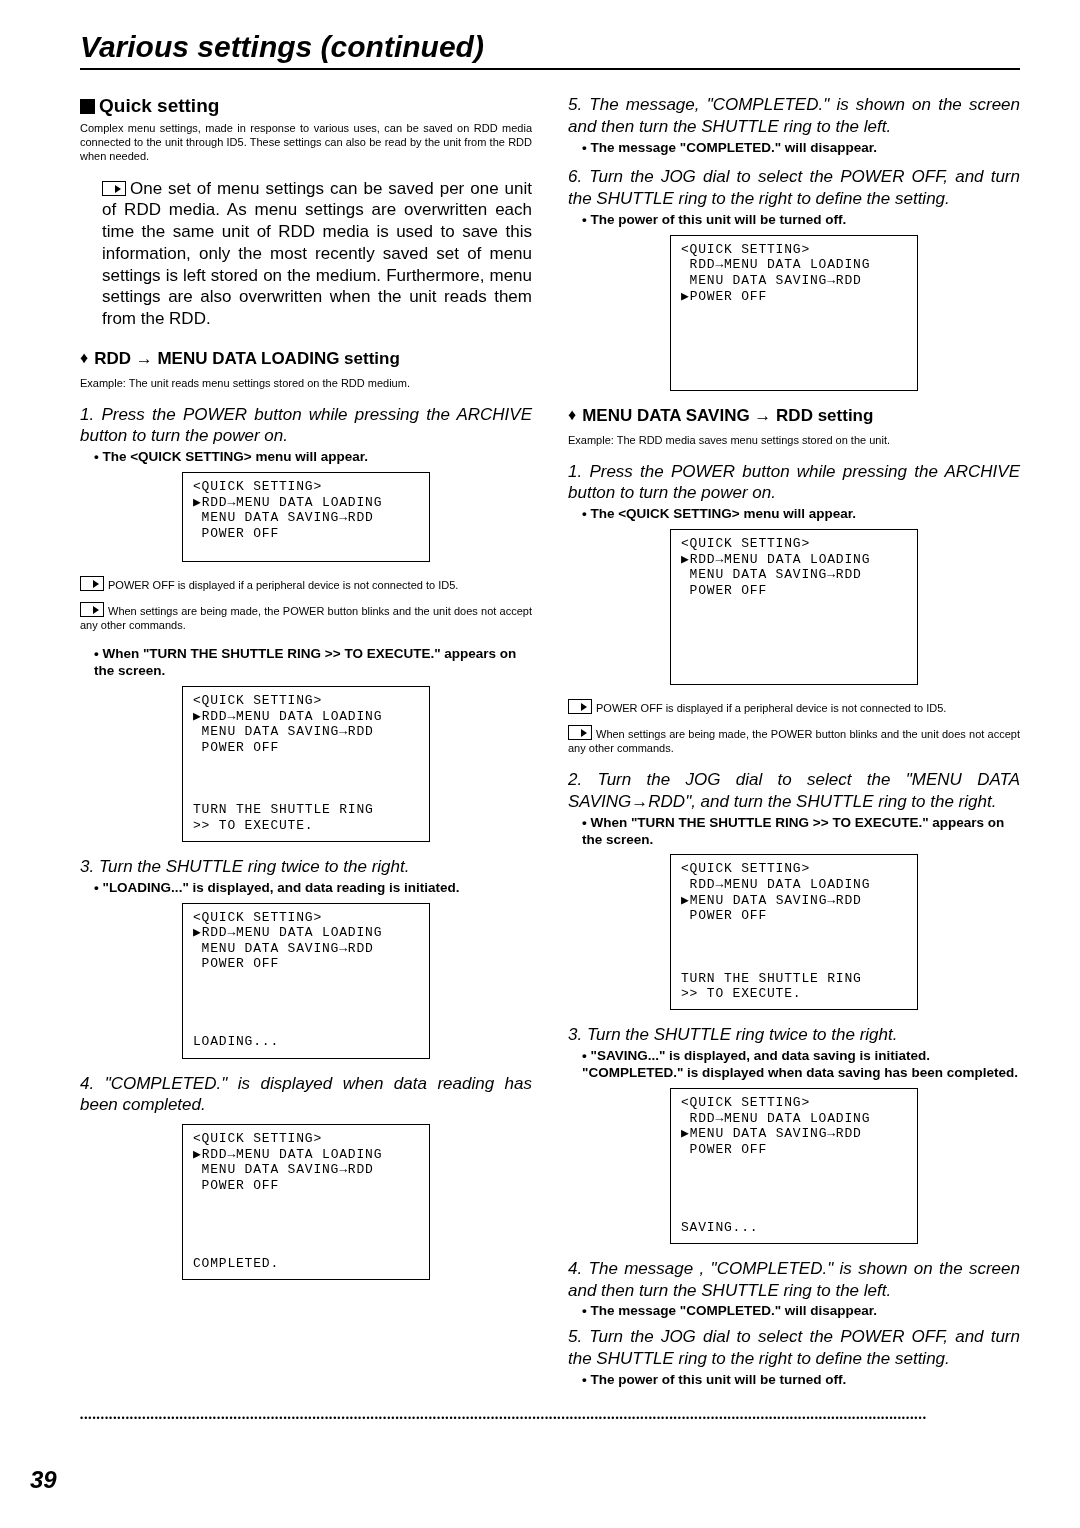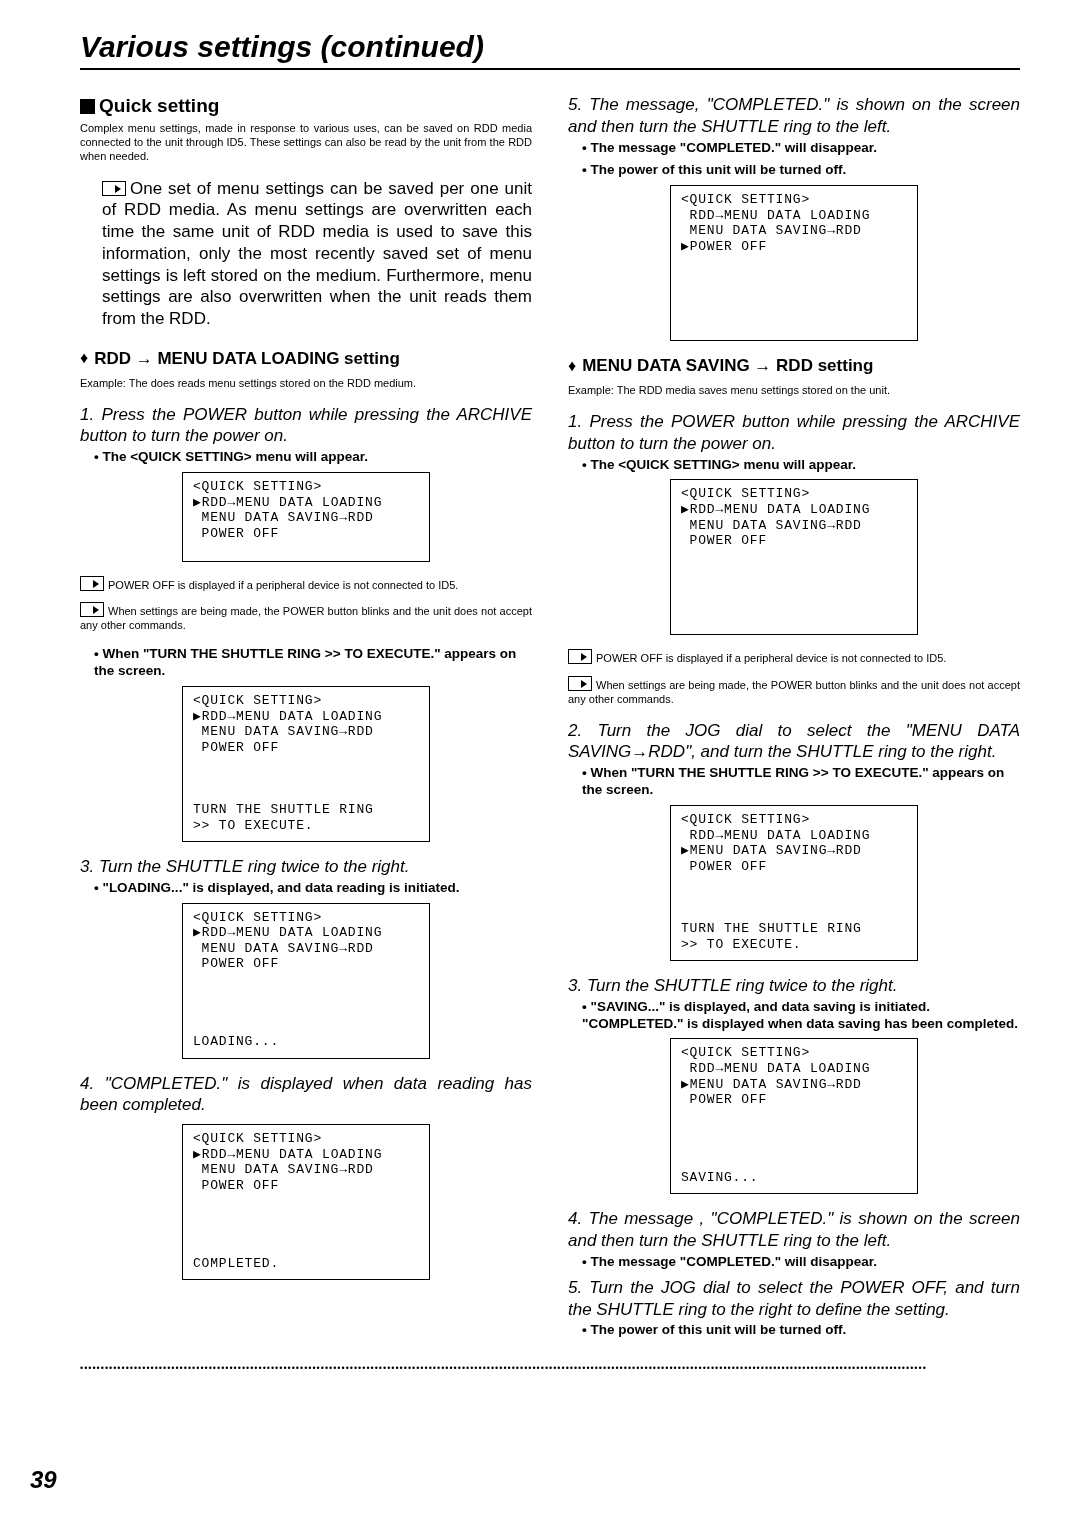--- a/index.html
+++ b/index.html
@@ -114,21 +114,21 @@
     <div class="body">Complex menu settings, made in response to various uses, can be saved on RDD media connected to the unit through ID5. These settings can also be read by the unit from the RDD when needed.</div>
 
     <div class="note-box">
       <span class="note-icon"></span><span>One set of menu settings can be saved per one unit of RDD media. As menu settings are overwritten each time the same unit of RDD media is used to save this information, only the most recently saved set of menu settings is left stored on the medium. Furthermore, menu settings are also overwritten when the unit reads them from the RDD.</span>
     </div>
 
     <div class="sub-head">
       <span class="diamond">♦</span>
       <span>RDD → MENU DATA LOADING setting</span>
     </div>
-    <div class="body">Example: The does reads menu settings stored on the RDD medium.</div>
+    <div class="body">Example: The unit reads menu settings stored on the RDD medium.</div>
 
     <div class="step-italic">1. Press the POWER button while pressing the ARCHIVE button to turn the  power on.</div>
     <div class="bullet-small">• The &lt;QUICK SETTING&gt; menu will appear.</div>
     <div class="screen short">&lt;QUICK SETTING&gt;
 ▶RDD→MENU DATA LOADING
  MENU DATA SAVING→RDD
  POWER OFF</div>
 
     <div class="body" style="margin-bottom:10px">
       <span class="note-icon"></span><span>POWER OFF is displayed if a peripheral device is not connected to ID5.</span>
@@ -169,20 +169,21 @@
 
 
 
 COMPLETED.</div>
   </div>
 
   <div class="col">
     <div class="step-italic">5. The message, "COMPLETED." is  shown on the screen and then turn the SHUTTLE ring to the left.</div>
     <div class="bullet-small">• The message "COMPLETED." will disappear.</div>
 
+    <div class="step-italic" style="margin-top:10px">6. Turn the JOG dial to select the POWER OFF, and turn the SHUTTLE ring to the right to define the setting.</div>
     <div class="bullet-small">• The power of this unit will be turned off.</div>
     <div class="screen tall">&lt;QUICK SETTING&gt;
  RDD→MENU DATA LOADING
  MENU DATA SAVING→RDD
 ▶POWER OFF</div>
 
     <div class="sub-head" style="margin-top:4px">
       <span class="diamond">♦</span>
       <span>MENU DATA SAVING → RDD setting</span>
     </div>

